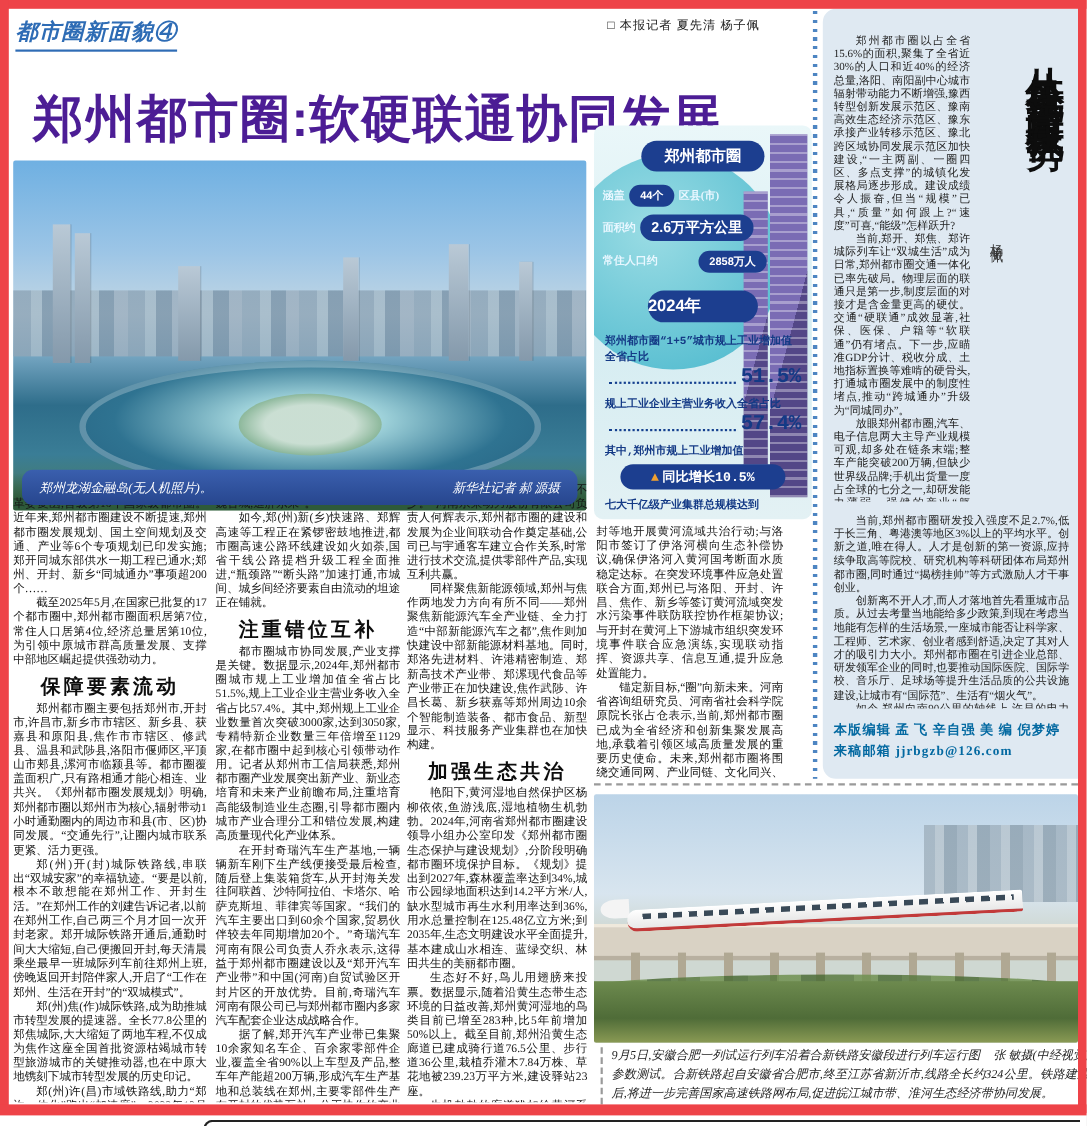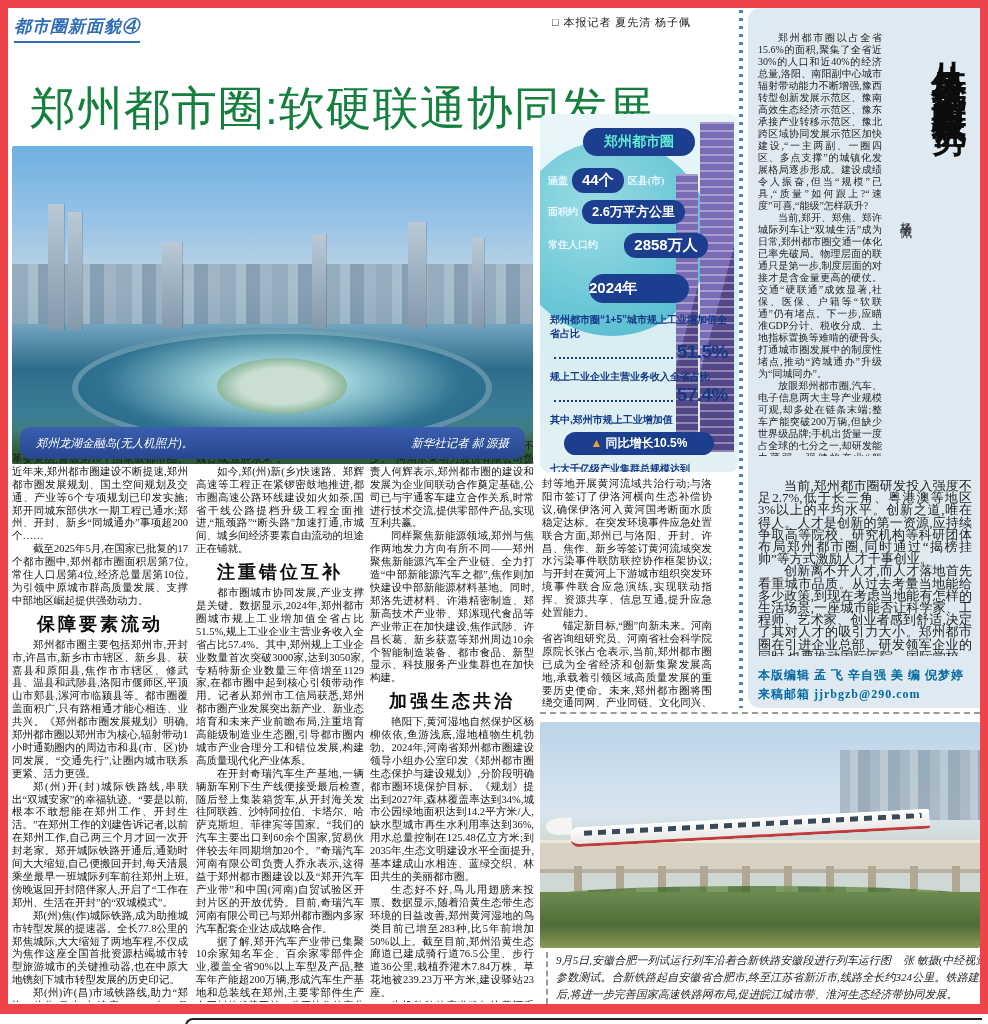--- a/index.html
+++ b/index.html
@@ -7,26 +7,26 @@
         font-family:"Liberation Serif","DejaVu Serif",serif;color:#1a1a1a;}
   
   .frame{position:absolute;background:#ee4348;z-index:50;}
   .f-top{left:0;top:0;width:988px;height:8px;}
   .f-left{left:0;top:0;width:8px;height:1012px;}
   .f-right{left:980px;top:0;width:8px;height:1012px;}
   .f-bottom{left:0;top:1004px;width:988px;height:10px;}
   .next-box{position:absolute;left:185px;top:1018px;width:795px;height:10px;
             border-top:2px solid #222;border-left:2px solid #222;border-top-left-radius:8px;z-index:51;}
   
-  .kicker{position:absolute;left:14px;top:15px;font-size:17px;font-weight:bold;font-style:italic;
+  .kicker{position:absolute;left:14px;top:15px;font-size:20px;font-weight:bold;font-style:italic;
           color:#2e6cb5;border-bottom:2px solid #2e6cb5;padding-bottom:3px;letter-spacing:1px;}
   .byline{position:absolute;left:552px;top:15px;width:230px;font-size:11px;color:#222;letter-spacing:1px;}
   .vrule{position:absolute;left:787px;top:14px;width:1px;height:94px;background:#555;}
   .headline{position:absolute;left:30px;top:46px;width:748px;font-family:"Liberation Sans",sans-serif;
-            font-size:46px;font-weight:400;letter-spacing:1px;color:#15803d;white-space:nowrap;margin-top:32px;}
+            font-size:46px;font-weight:700;letter-spacing:1px;color:#4c1d95;white-space:nowrap;margin-top:32px;}
   
   .photo{position:absolute;left:12px;top:114px;width:521px;height:318px;overflow:hidden;border-radius:2px;
          background:linear-gradient(180deg,#6fb0e2 0%,#9cc5e6 26%,#c3d7e4 44%,#78a8c4 55%,#2e6d8a 70%,#3a7d96 84%,#4d7a55 100%);margin-top:32px;}
   .skyline{position:absolute;left:0;top:118px;width:100%;height:60px;opacity:.85;
            background:repeating-linear-gradient(90deg,#8fa6b8 0 16px,#a5bac8 16px 26px,#7e97ab 26px 40px,#9db0c0 40px 52px);}
   .tower{position:absolute;background:linear-gradient(180deg,#b9c9d6,#8499ab);box-shadow:1px 0 0 rgba(0,0,0,.15);}
   .lake{position:absolute;left:60px;top:182px;width:420px;height:120px;border-radius:50%;
         background:radial-gradient(ellipse at 50% 45%,#9fd2da 0 22%,#2f7391 60%,#235e7d 100%);box-shadow:inset 0 0 0 6px rgba(255,255,255,.25);}
   .island{position:absolute;left:205px;top:212px;width:130px;height:56px;border-radius:50%;
           background:radial-gradient(ellipse,#cfe0d2 0 45%,#7fae8a 75%,#47806a 100%);opacity:.9;}
@@ -36,51 +36,51 @@
                  display:flex;justify-content:space-between;align-items:center;padding:0 16px;z-index:3;}
   
   .infographic{position:absolute;left:540px;top:114px;width:198px;height:358px;overflow:hidden;
                background:linear-gradient(180deg,#eaf7f9,#d6edf2 55%,#e3f1f4);border-radius:8px;}
   .ig-circle{position:absolute;left:-26px;top:26px;width:196px;height:196px;border-radius:50%;
              background:radial-gradient(circle at 40% 35%,#9adce4,#5cc0d2 75%,#49aec4);}
   .ig-bldg{position:absolute;background:linear-gradient(105deg,#7a6cb4 55%,#534787 55%);z-index:1;}
   .ig-bldg i{display:block;width:100%;height:100%;
              background:repeating-linear-gradient(180deg,rgba(255,255,255,.35) 0 2px,transparent 2px 8px);}
   .ig-content{position:relative;z-index:2;padding:10px 8px 6px 8px;color:#143a86;}
-  .ig-title{width:112px;margin:4px auto 12px auto;background:#1c3e8f;color:#5eead4;border-radius:14px;
+  .ig-title{width:112px;margin:4px auto 12px auto;background:#1c3e8f;color:#ffffff;border-radius:14px;
             text-align:center;font-family:"Liberation Sans",sans-serif;font-weight:bold;font-size:14px;padding:5px 0;}
   .ig-row{display:flex;align-items:center;gap:4px;margin:7px 0;font-size:10px;color:#e8f7ff;font-weight:bold;}
   .ig-pill{background:#1c3e8f;color:#fff;border-radius:12px;padding:3px 10px;
            font-family:"Liberation Sans",sans-serif;font-weight:bold;font-size:13px;white-space:nowrap;}
-  .ig-pill.big{font-size:15px;}
+  .ig-pill.big{font-size:10px;}
   .ig-suffix{color:#e8f7ff;}
   .ig-year{width:100px;margin:16px auto 10px auto;background:#1c3e8f;color:#fff;border-radius:15px;
            font-family:"Liberation Sans",sans-serif;font-weight:bold;font-size:15px;padding:5px 0;}
   .ystat{margin:7px 2px;font-size:10px;font-weight:bold;color:#143a86;
-         font-family:Liberation Sans, sans-serif;}
+         font-family:Liberation Mono, monospace;}
   .yline{display:flex;align-items:flex-end;}
   .yleader{flex:1;border-bottom:2px dotted #14408f;margin:0 4px 4px 4px;}
   .yvalue{font-size:19px;font-weight:bold;letter-spacing:-.5px;}
   .ypill{display:block;margin:5px auto 0 auto;width:150px;background:#1c3e8f;color:#fff;border-radius:12px;
          text-align:center;font-size:12px;padding:3px 0;}
   .tri{color:#f0a030;margin-right:3px;}
   
   .dotcol{position:absolute;left:739px;top:10px;width:4px;height:698px;
           background:repeating-linear-gradient(180deg,#4d85c2 0 3px,transparent 3px 8px);}
   .opinion{position:absolute;left:748px;top:8px;width:232px;height:700px;background:#dfe9f2;
            border-radius:12px 0 0 12px;overflow:hidden;}
   .op-inner{position:relative;padding:24px 8px 6px 10px;height:100%;box-sizing:border-box;}
   .op-top{display:flex;height:424px;overflow:hidden;}
   .op-narrow{width:124px;font-size:10px;line-height:12px;text-align:justify;color:#222;}
   .op-narrow p, .op-wide p{margin:0;text-indent:2em;}
   .op-head-wrap{position:relative;flex:1;}
   .op-headline{position:absolute;right:2px;top:0;writing-mode:vertical-rl;font-family:"Liberation Sans",sans-serif;
                font-size:35px;font-weight:900;letter-spacing:6px;color:#0d0d0d;height:424px;line-height:1.2;}
   .op-author{position:absolute;right:58px;top:180px;writing-mode:vertical-rl;font-size:12px;color:#333;letter-spacing:3px;}
-  .op-wide{margin-top:24px;height:176px;overflow:hidden;font-size:13px;line-height:12.2px;text-align:justify;color:#222;}
+  .op-wide{margin-top:12px;height:176px;overflow:hidden;font-size:10px;line-height:12.2px;text-align:justify;color:#222;}
   .op-credits{margin-top:10px;font-size:12px;font-weight:bold;color:#0369a1;line-height:19px;letter-spacing:1px;}
   
   .col{position:absolute;overflow:hidden;font-size:10.5px;line-height:12.9px;text-align:justify;color:#141414;}
   .col p.para{margin:0;text-indent:2em;}
   .col p.cont{text-indent:0;}
   .subhead{font-family:"Liberation Sans",sans-serif;font-size:18px;font-weight:bold;text-align:center;
            letter-spacing:3px;color:#0d0d0d;margin:10px 0 8px 0;}
   #col1{left:12px;top:440px;width:176px;height:562px;}
   #col2{left:196px;top:440px;width:168px;height:562px;}
   #col3{left:370px;top:440px;width:164px;height:562px;}
@@ -208,21 +208,21 @@
           <div class="op-author">杨子佩</div>
         </div>
       </div>
       <div class="op-wide">
           <p>当前,郑州都市圈研发投入强度不足2.7%,低于长三角、粤港澳等地区3%以上的平均水平。创新之道,唯在得人。人才是创新的第一资源,应持续争取高等院校、研究机构等科研团体布局郑州都市圈,同时通过“揭榜挂帅”等方式激励人才干事创业。</p>
           <p>创新离不开人才,而人才落地首先看重城市品质。从过去考量当地能给多少政策,到现在考虑当地能有怎样的生活场景,一座城市能否让科学家、工程师、艺术家、创业者感到舒适,决定了其对人才的吸引力大小。郑州都市圈在引进企业总部、研发领军企业的同时,也要推动国际医院、国际学校、音乐厅、足球场等提升生活品质的公共设施建设,让城市有“国际范”、生活有“烟火气”。</p>
           <p>如今,郑州向南90公里的轴线上,许昌的电力装备、漯河的现代食品、平顶山的尼龙新材料正在加速嵌入都市圈的产业链;向北,新乡的电池材料、焦作的氢能制备与郑州的新能源整车遥相呼应,“总部+基地”“研发+制造”“总装+零部件”的分工格局,正放大规模效应。面向未来,郑州都市圈正从核心带动走向圈层协同,从体量优势迈向质量优势。</p>
         </div>
       <div class="op-credits">
         <div>本版编辑 孟 飞 辛自强  美 编 倪梦婷</div>
-        <div>来稿邮箱 jjrbgzb@290.com</div>
+        <div>来稿邮箱 jjrbgzb@126.com</div>
       </div>
     </div>
   </div>
 
   <div class="col" id="col1">
       <p class="para">2023年,郑州都市圈经国家发展改革委复函,晋级第10个国家级都市圈。近年来,郑州都市圈建设不断提速,郑州都市圈发展规划、国土空间规划及交通、产业等6个专项规划已印发实施;郑开同城东部供水一期工程已通水;郑州、开封、新乡“同城通办”事项超200个……</p>
       <p class="para">截至2025年5月,在国家已批复的17个都市圈中,郑州都市圈面积居第7位,常住人口居第4位,经济总量居第10位,为引领中原城市群高质量发展、支撑中部地区崛起提供强劲动力。</p>
       <div class="subhead">保障要素流动</div>
       <p class="para">郑州都市圈主要包括郑州市,开封市,许昌市,新乡市市辖区、新乡县、获嘉县和原阳县,焦作市市辖区、修武县、温县和武陟县,洛阳市偃师区,平顶山市郏县,漯河市临颍县等。都市圈覆盖面积广,只有路相通才能心相连、业共兴。《郑州都市圈发展规划》明确,郑州都市圈以郑州市为核心,辐射带动1小时通勤圈内的周边市和县(市、区)协同发展。“交通先行”,让圈内城市联系更紧、活力更强。</p>
       <p class="para">郑(州)开(封)城际铁路线,串联出“双城安家”的幸福轨迹。“要是以前,根本不敢想能在郑州工作、开封生活。”在郑州工作的刘建告诉记者,以前在郑州工作,自己两三个月才回一次开封老家。郑开城际铁路开通后,通勤时间大大缩短,自己便搬回开封,每天清晨乘坐最早一班城际列车前往郑州上班,傍晚返回开封陪伴家人,开启了“工作在郑州、生活在开封”的“双城模式”。</p>

